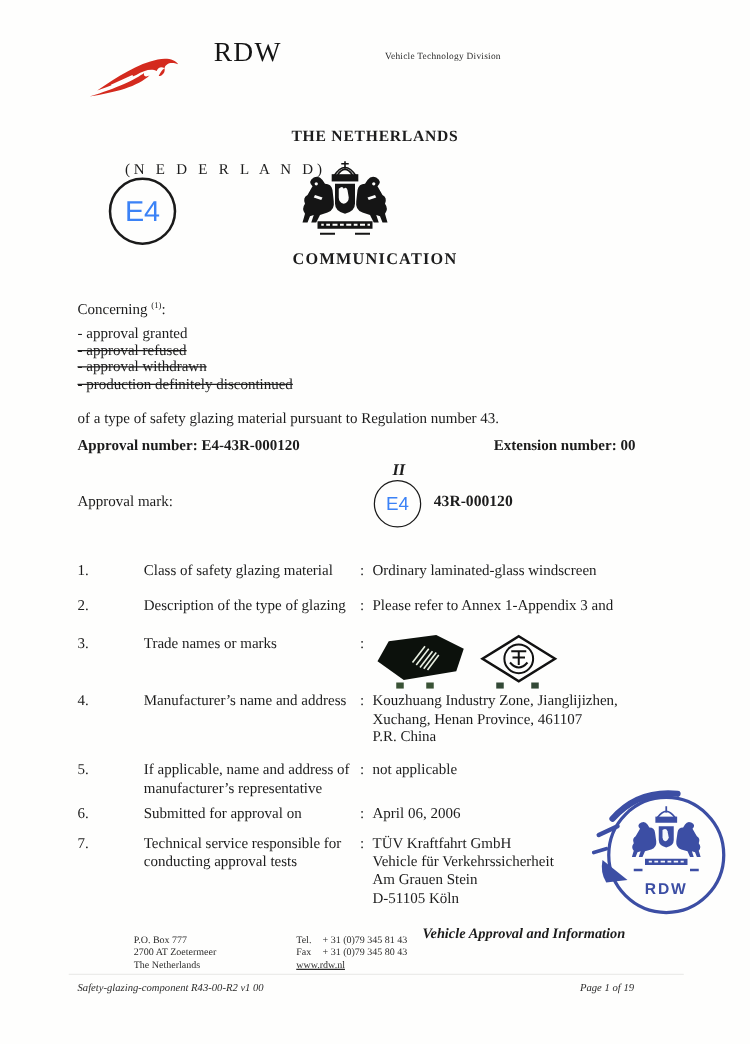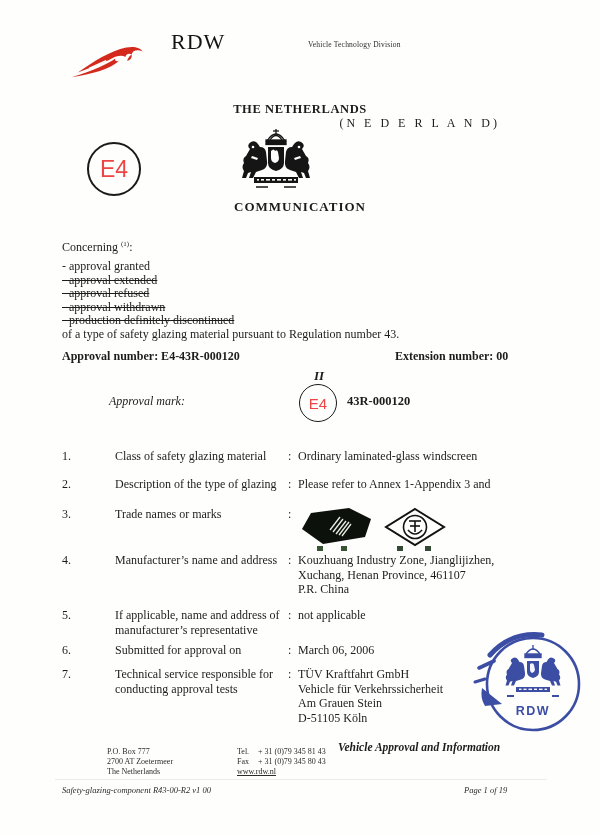--- a/index.html
+++ b/index.html
@@ -6,37 +6,37 @@
   .page{
     position:relative;width:600px;height:835px;background:#fefefd;
     font-family:"Liberation Serif","DejaVu Serif",serif;color:#1c1c1c;overflow:hidden;
   }
   .abs{position:absolute;}
   
   .brand{left:171px;top:29px;font-size:22px;letter-spacing:1px;color:#141414;}
   .division{left:308px;top:40px;font-size:7.5px;color:#2a2a2a;letter-spacing:.2px;}
   
   .country{left:100px;top:102px;width:400px;text-align:center;font-weight:bold;font-size:12.5px;letter-spacing:.6px;}
-  .country-native{left:100px;top:116px;width:400px;text-align:right;font-size:12px;letter-spacing:3px;}
+  .country-native{left:100px;top:128px;width:400px;text-align:left;font-size:12px;letter-spacing:3px;}
   .doc-title{left:100px;top:199px;width:400px;text-align:center;font-weight:bold;font-size:13px;letter-spacing:1px;}
   
   .emark{border:2px solid #1a1a1a;border-radius:50%;display:flex;align-items:center;justify-content:center;
-    font-family:"Liberation Sans","DejaVu Sans",sans-serif;color:#ef4444;background:transparent;}
+    font-family:"Liberation Sans","DejaVu Sans",sans-serif;color:#3b82f6;background:transparent;}
   .emark-big{left:87px;top:142px;width:50px;height:50px;font-size:23px;}
   .emark-small{left:299px;top:384px;width:36px;height:36px;font-size:15px;border-width:1.5px;}
   
   .concerning-head{left:62px;top:240px;font-size:12px;}
   .concerning-head sup{font-size:7px;}
   .options{left:62px;top:260px;font-size:12px;line-height:13.6px;}
   .options .struck{text-decoration:line-through;}
   .subject{left:62px;top:327px;font-size:12px;}
   
   .appr-num{left:62px;top:349px;font-size:12px;font-weight:bold;}
   .ext-num{left:395px;top:349px;font-size:12px;font-weight:bold;}
-  .mark-label{left:62px;top:394px;font-size:12px;font-style:italic;margin-left:47px;}
+  .mark-label{left:62px;top:394px;font-size:12px;}
   .mark-class{left:314px;top:368px;font-size:13px;font-weight:bold;font-style:italic;}
   .mark-code{left:347px;top:394px;font-size:12.5px;font-weight:bold;}
   
   .row{left:0;width:600px;font-size:12px;}
   .row .num{position:absolute;left:62px;top:0;}
   .row .lbl{position:absolute;left:115px;top:0;width:172px;line-height:14.5px;}
   .row .lbl span{display:block;}
   .row .colon{position:absolute;left:288px;top:0;}
   .row .vlines{position:absolute;left:298px;top:0;width:250px;line-height:14.5px;}
   .row .vlines span{display:block;}
@@ -106,21 +106,20 @@
     <line x1="44" y1="62" x2="56" y2="62" stroke="#151515" stroke-width="1.5"></line>
   </svg>
 
   <div class="abs doc-title">COMMUNICATION</div>
 
   <div class="abs concerning-head">
     <span>Concerning</span>&nbsp;<sup>(1)</sup><span>:</span>
   </div>
   <div class="abs options">
     <div>- approval granted</div>
-    <div class="struck">- approval extended</div>
     <div class="struck">- approval refused</div>
     <div class="struck">- approval withdrawn</div>
     <div class="struck">- production definitely discontinued</div>
   </div>
   <div class="abs subject">of a type of safety glazing material pursuant to Regulation number 43.</div>
 
   <div class="abs appr-num">Approval number: E4-43R-000120</div>
   <div class="abs ext-num">Extension number: 00</div>
 
   <div class="abs mark-label">Approval mark:</div>
@@ -210,21 +209,21 @@
       </div>
   </div>
 
   <div class="abs row" style="top:643px;">
     <span class="num">6.</span>
     <div class="lbl">
         <span>Submitted for approval on</span>
       </div>
     <span class="colon">:</span>
     <div class="vlines">
-        <span>March 06, 2006</span>
+        <span>April 06, 2006</span>
       </div>
   </div>
 
   <div class="abs row" style="top:667px;">
     <span class="num">7.</span>
     <div class="lbl">
       <span>Technical service responsible for</span>
         <span>conducting approval tests</span>
     </div>
     <span class="colon">:</span>

